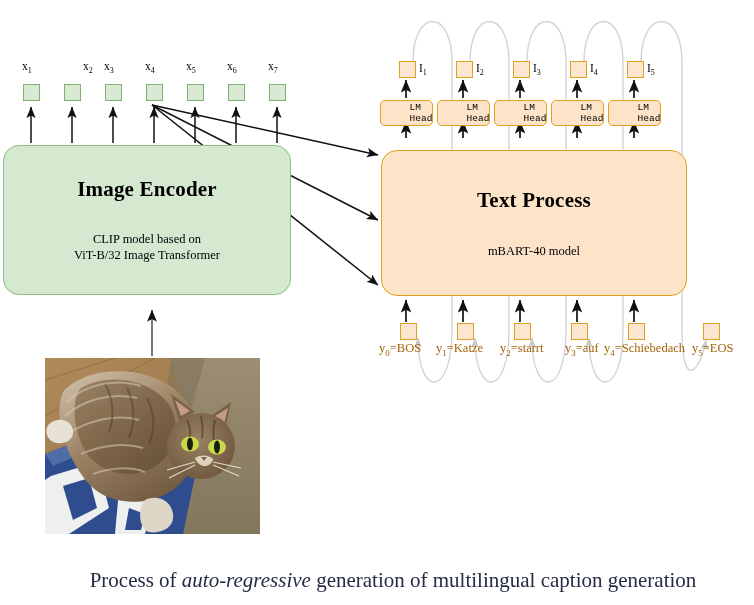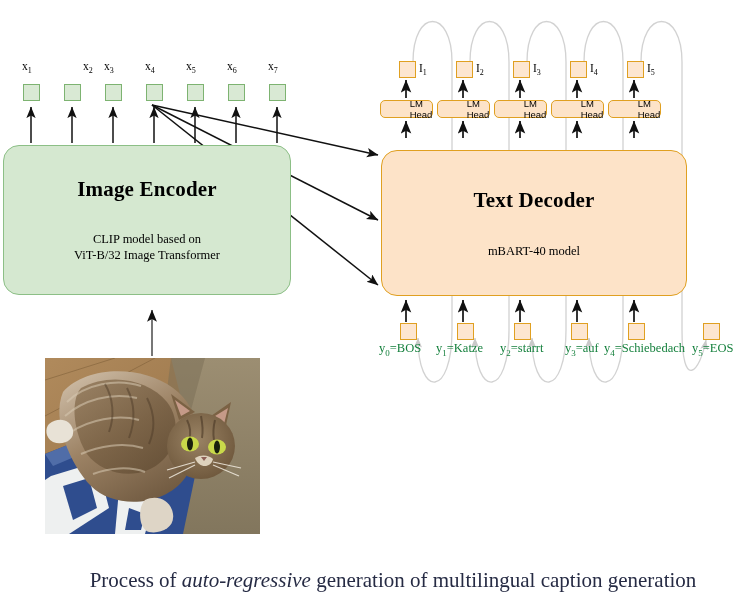--- a/index.html
+++ b/index.html
@@ -90,39 +90,39 @@
     white-space: nowrap;
   }
   .tok-label sub, .tok-label sup {
     font-size: 8px;
   }
 
   
   .lm-head {
     position: absolute;
     box-sizing: border-box;
-    width: 53px; height: 18px;
+    width: 53px; height: 26px;
     background: #fde3c8;
     border: 1.3px solid #e0a021;
     border-radius: 5px;
-    font-family: Liberation Sans, sans-serif;
+    font-family: Liberation Mono, monospace;
     font-size: 9.5px;
     color: #000;
     display: flex;
     align-items: center;
     justify-content: center;
     padding-left: 29px;
   }
 
   
   .y-label {
     position: absolute;
     font-family: "Liberation Serif", serif;
     font-size: 12.5px;
-    color: #15803d;
+    color: #a16207;
     white-space: nowrap;
     top: 341px;
   }
   .y-label sub { font-size: 9px; }
 
   
   #cat-photo {
     position: absolute;
     left: 45px; top: 358px;
     width: 215px; height: 176px;
@@ -214,21 +214,21 @@
 
   <div class="block" id="image-encoder">
     <div class="block-title">Image Encoder</div>
     <div class="block-sub">
       <div>CLIP model based on</div>
       <div>ViT-B/32 Image Transformer</div>
     </div>
   </div>
 
   <div class="block" id="text-decoder">
-    <div class="block-title">Text Decoder</div>
+    <div class="block-title">Text Process</div>
     <div class="block-sub">mBART-40 model</div>
   </div>
 
   <div>
     <div class="tok green" style="left:23px;top:84px;"></div>
     <div class="tok-label" style="left:22px;top:60px;">x<sub>1</sub></div>
 
     <div class="tok green" style="left:64px;top:84px;"></div>
     <div class="tok-label" style="left:63px;top:60px;margin-left:20px;">x<sub>2</sub></div>
 

